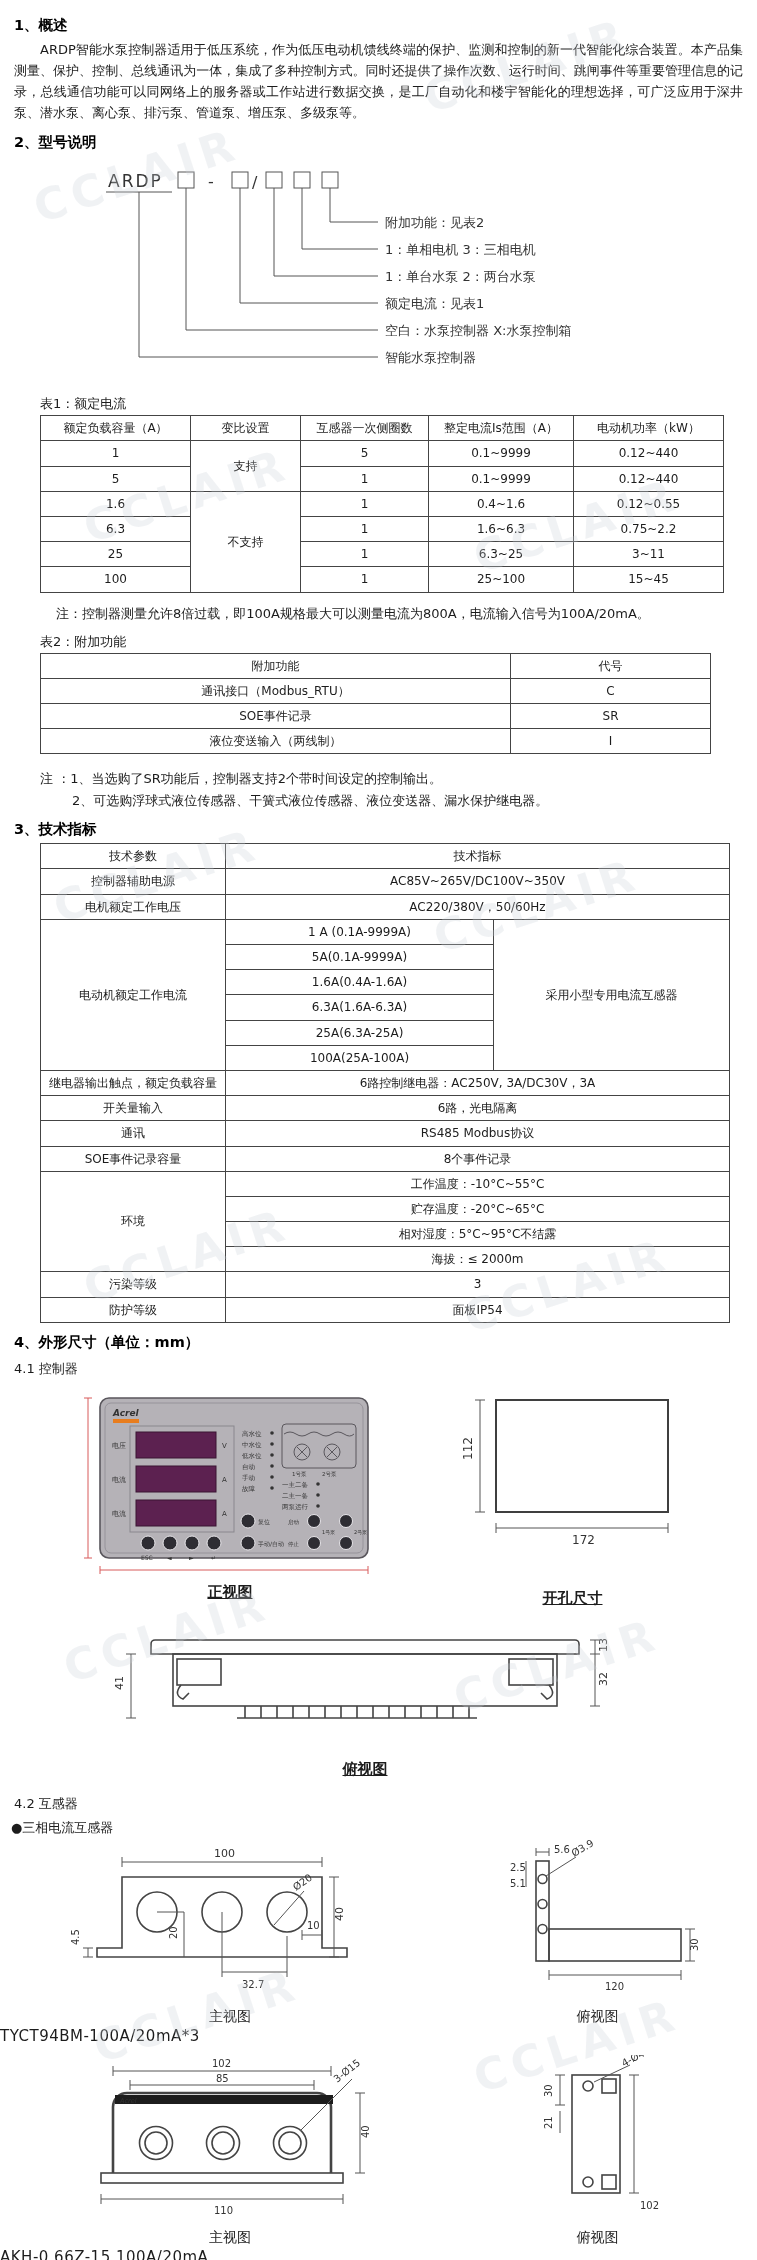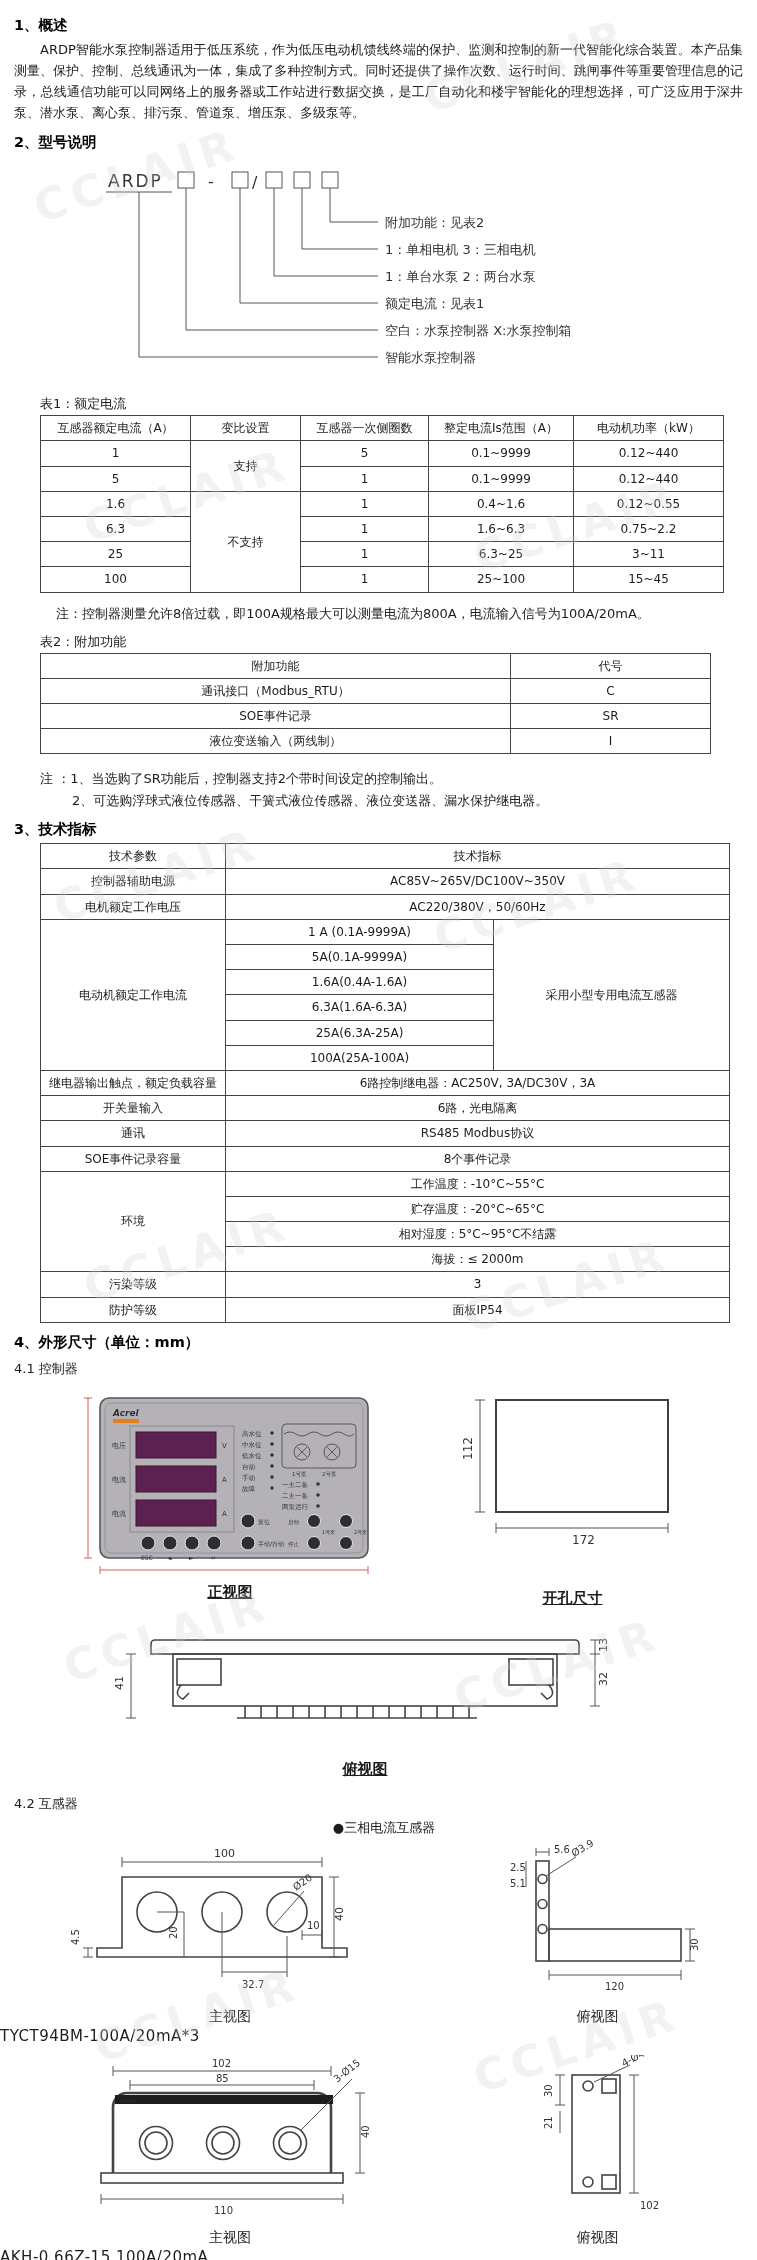--- a/index.html
+++ b/index.html
@@ -8,21 +8,21 @@
   .wm{position:absolute;font-size:44px;font-weight:bold;letter-spacing:6px;color:#cdd3da;opacity:.28;transform:rotate(-18deg);pointer-events:none;white-space:nowrap;}
   h2.sec{font-size:14.5px;font-weight:bold;margin:10px 0 4px 14px;color:#000;}
   p.body-text{font-size:13px;line-height:1.62;margin:2px 14px 6px 14px;text-align:justify;text-indent:2em;}
   .tbl-title{font-size:13px;margin:10px 0 2px 40px;}
   table{border-collapse:collapse;font-size:12px;margin:2px 0 0 40px;}
   td,th{border:1px solid #444;text-align:center;padding:4px 6px;font-weight:normal;line-height:1.35;}
   .note{font-size:13px;margin:12px 14px 2px 56px;}
   .note2a{font-size:13px;margin:16px 14px 0 40px;}
   .note2b{font-size:13px;margin:4px 14px 8px 72px;}
   .sub{font-size:13px;margin:8px 0 2px 14px;}
-  .bullet{font-size:13px;margin:6px 0 2px 11px;text-align:center;}
+  .bullet{font-size:13px;margin:6px 0 2px 11px;}
   .viewlabel{font-size:15px;font-weight:bold;text-decoration:underline;margin-top:2px;}
   .ctlabel{font-size:14px;text-align:right;margin-top:4px;}
   .ctname{font-size:15px;text-align:left;margin:1px 0 10px 0;letter-spacing:.5px;}
   .row{display:flex;align-items:flex-start;}
   .col{display:flex;flex-direction:column;align-items:center;}
   svg text{fill:#333;}
   .dim{stroke:#555;stroke-width:1;fill:none;}
   .outl{stroke:#444;stroke-width:1.6;fill:none;}
   .outl2{stroke:#444;stroke-width:2.6;fill:none;}
   .red{stroke:#d85a5a;stroke-width:1;fill:none;}
@@ -81,21 +81,21 @@
   <table>
     <colgroup>
         <col style="width:150px">
         <col style="width:110px">
         <col style="width:128px">
         <col style="width:145px">
         <col style="width:150px">
       </colgroup>
     <tbody>
         <tr>
-      <th>互感器额定电流（A）</th>
+      <th>额定负载容量（A）</th>
       <th>变比设置</th>
       <th>互感器一次侧圈数</th>
       <th>整定电流Is范围（A）</th>
       <th>电动机功率（kW）</th>
     </tr>
     <tr>
       <td>1</td>
       <td rowspan="2">支持</td>
       <td>5</td>
       <td>0.1~9999</td>

